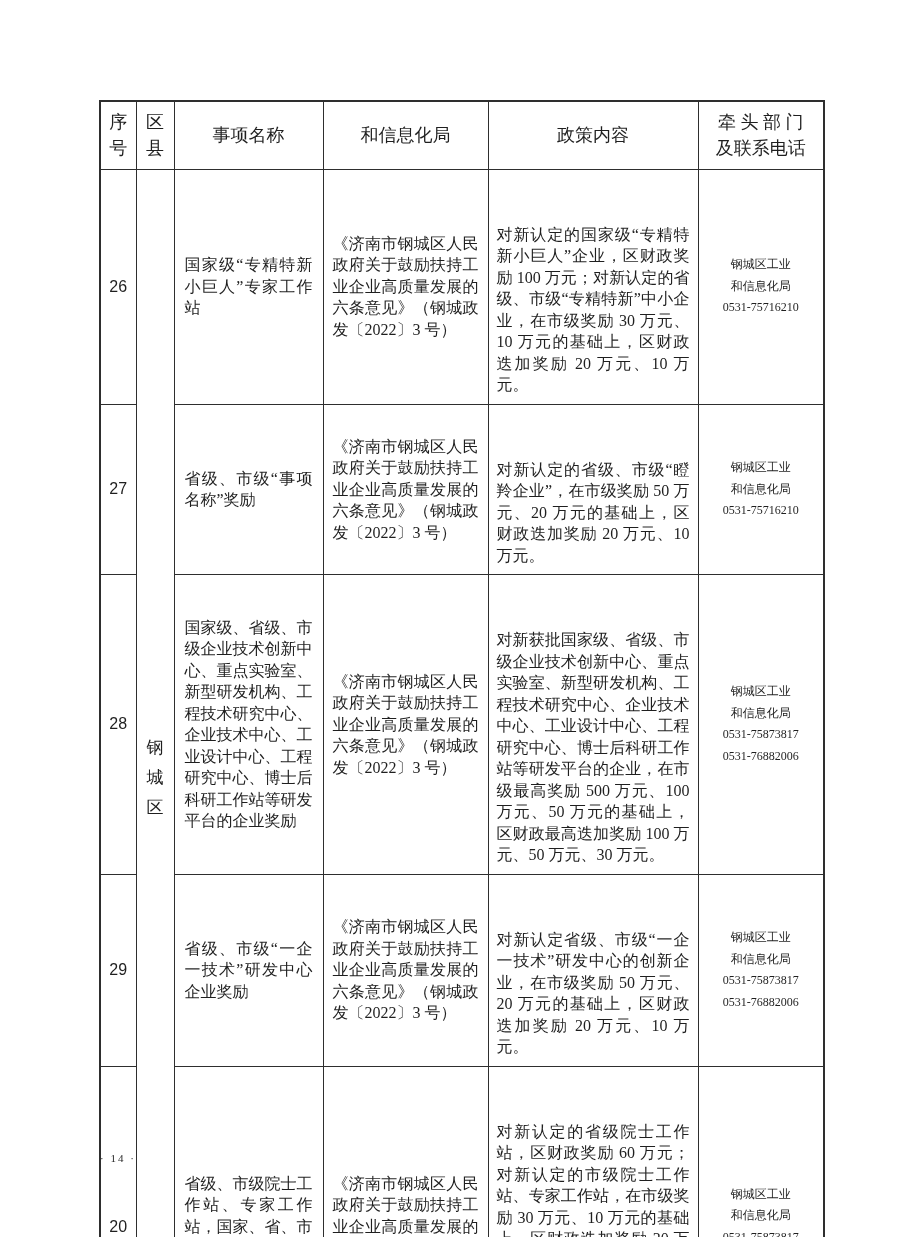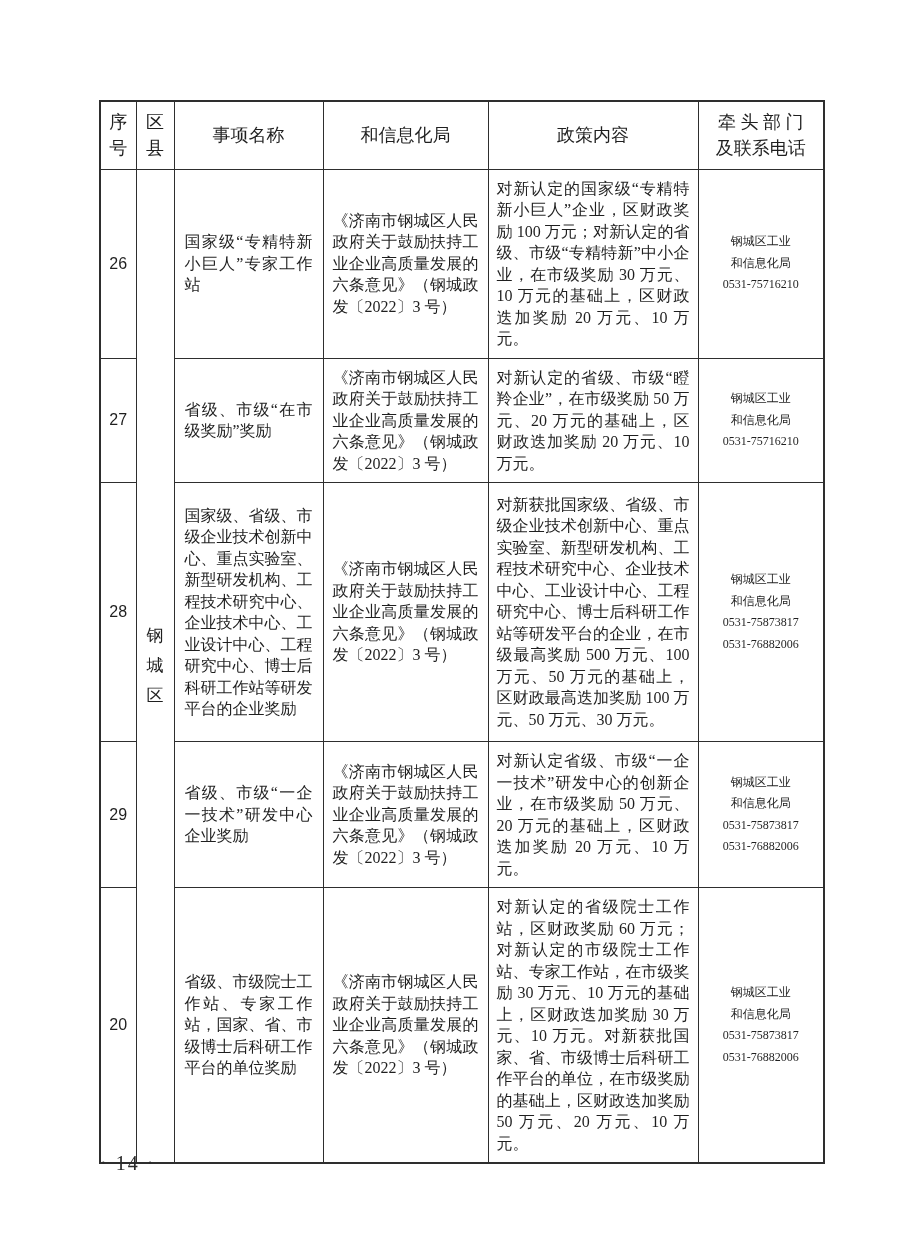--- a/index.html
+++ b/index.html
@@ -51,32 +51,32 @@
   }
   .jtext {
     font-size: 16px;
     line-height: 21.5px;
     text-align: justify;
     text-justify: inter-ideograph;
     padding: 0 10px;
   }
   td.itemcell .jtext  { padding: 0 10px; }
   td.basiscell .jtext { padding: 0 9px; }
-  td.contcell .jtext  { padding: 8px 8px; }
+  td.contcell .jtext  { padding: 8px 8px; margin-top: 46px; }
   td.deptcell {
     text-align: center;
     font-size: 12px;
     line-height: 21.5px;
   }
   .preline { white-space: pre-line; }
   .footer-pageno {
     position: absolute;
     left: 100px;
     top: 1152px;
-    font-size: 20px;
+    font-size: 11px;
     letter-spacing: 2px;
     color: #2a2a2a;
   }
 </style>
 </head>
 <body>
 
 <div class="page">
 
   <table class="policy">
@@ -118,21 +118,21 @@
           </td>
         <td class="deptcell">
           <div class="preline">钢城区工业
 和信息化局</div>
           <div class="preline">0531-75716210</div>
         </td>
       </tr>
       <tr style="height:124px">
         <td class="num">27</td>
         <td class="itemcell">
-            <div class="jtext">省级、市级“在市级奖励”奖励</div>
+            <div class="jtext">省级、市级“事项名称”奖励</div>
           </td>
         <td class="basiscell">
             <div class="jtext">《济南市钢城区人民政府关于鼓励扶持工业企业高质量发展的六条意见》（钢城政发〔2022〕3 号）</div>
           </td>
         <td class="contcell">
             <div class="jtext">对新认定的省级、市级“瞪羚企业”，在市级奖励 50 万元、20 万元的基础上，区财政迭加奖励 20 万元、10 万元。</div>
           </td>
         <td class="deptcell">
           <div class="preline">钢城区工业
 和信息化局</div>

